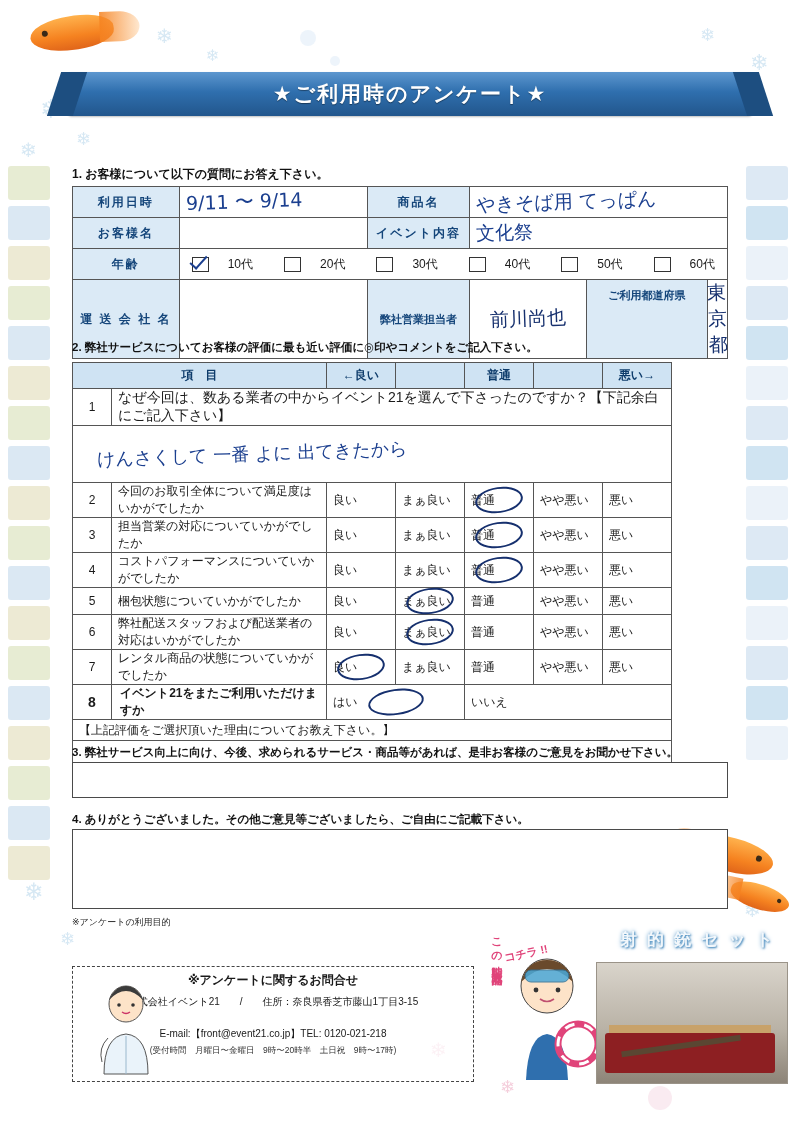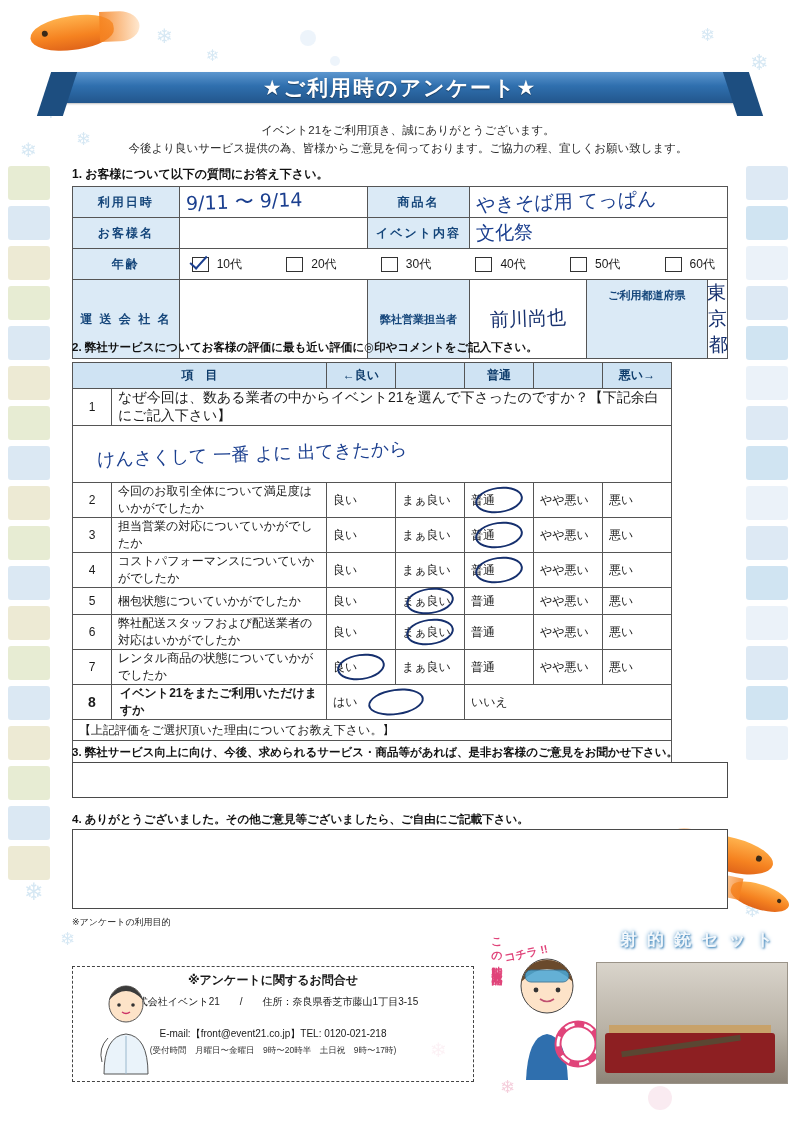--- a/index.html
+++ b/index.html
@@ -18,21 +18,21 @@
   .bg-left-strip{left:0;top:160px;width:62px;height:760px;}
   .bg-left-strip i{display:block;width:42px;height:34px;margin:6px 8px;border-radius:3px;opacity:.75;}
   .bg-right-strip{right:0;top:160px;width:62px;height:620px;}
   .bg-right-strip i{display:block;width:42px;height:34px;margin:6px 8px;border-radius:3px;opacity:.7;}
 
   .snowflake{position:absolute;color:#cfe4f2;font-size:26px;line-height:1;opacity:.85;}
   .dotcircle{position:absolute;border-radius:50%;opacity:.5;}
 
   
   .title-band{
-    position:absolute;left:58px;top:72px;width:684px;height:31px;
+    position:absolute;left:68px;top:72px;width:684px;height:44px;
     background:linear-gradient(180deg,#5d97cf 0%,#2f6fae 45%,#22568c 100%);
     border-radius:4px 4px 4px 4px;
     display:flex;align-items:center;justify-content:center;
     box-shadow:0 1px 2px rgba(0,0,0,.25);
   }
   .title-band .tl,.title-band .tr{position:absolute;top:0;width:26px;height:44px;background:#1d4e80;}
   .title-band .tl{left:-14px;transform:skewX(-18deg);}
   .title-band .tr{right:-14px;transform:skewX(18deg);}
   .title-text{
     color:#fff;font-size:21px;font-weight:bold;letter-spacing:2px;
@@ -57,21 +57,21 @@
   }
   .hand.blue{color:#16306e;}
 
   
   #t1{left:72px;top:186px;width:656px;}
   #t1 td{height:30px;}
 
   
   .age-cell{padding:0 4px;}
   .ages{display:flex;align-items:center;justify-content:space-between;height:100%;padding:0 6px;}
-  .age{display:flex;align-items:center;gap:8px;font-size:12px;}
+  .age{display:flex;align-items:center;gap:19px;font-size:12px;}
   .cbx{width:15px;height:13px;border:1px solid #333;display:inline-block;position:relative;background:#fff;}
   .cbx.checked:after{
     content:"";position:absolute;left:1px;top:-6px;width:7px;height:15px;
     border:solid #1b3f8f;border-width:0 2.4px 2.4px 0;transform:rotate(42deg);
   }
 
   
   #t2{left:72px;top:362px;width:600px;}
   #t2 td{font-size:12px;}
   .hdr{background:#cfe3f3;text-align:center;font-weight:bold;height:26px;color:#0e3c6b;}
@@ -226,24 +226,20 @@
         <div class="eye"></div>
       </div>
       <div class="tail"></div>
   </div>
 
   <div class="title-band">
     <div class="tl"></div>
       <div class="tr"></div>
     <div class="title-text">★ご利用時のアンケート★</div>
   </div>
-  <div class="lead">
-    <div>イベント21をご利用頂き、誠にありがとうございます。</div>
-    <div>今後より良いサービス提供の為、皆様からご意見を伺っております。ご協力の程、宜しくお願い致します。</div>
-  </div>
 
   <div class="sec-label" style="left:72px;top:166px;">1. お客様について以下の質問にお答え下さい。</div>
 
   <table class="tbl" id="t1">
     <tbody>
         <tr>
       <td class="lbl" style="width:118px">利用日時</td>
       <td style="width:216px">
         <span class="hand">9/11 〜 9/14</span>
       </td>

